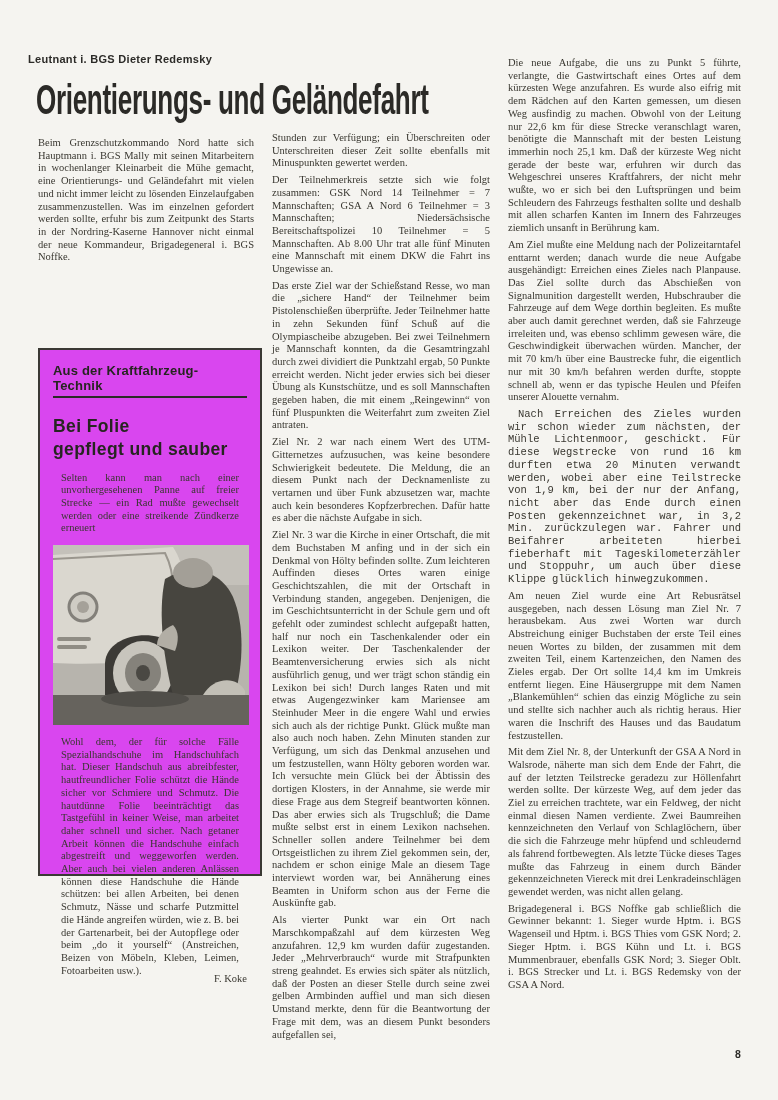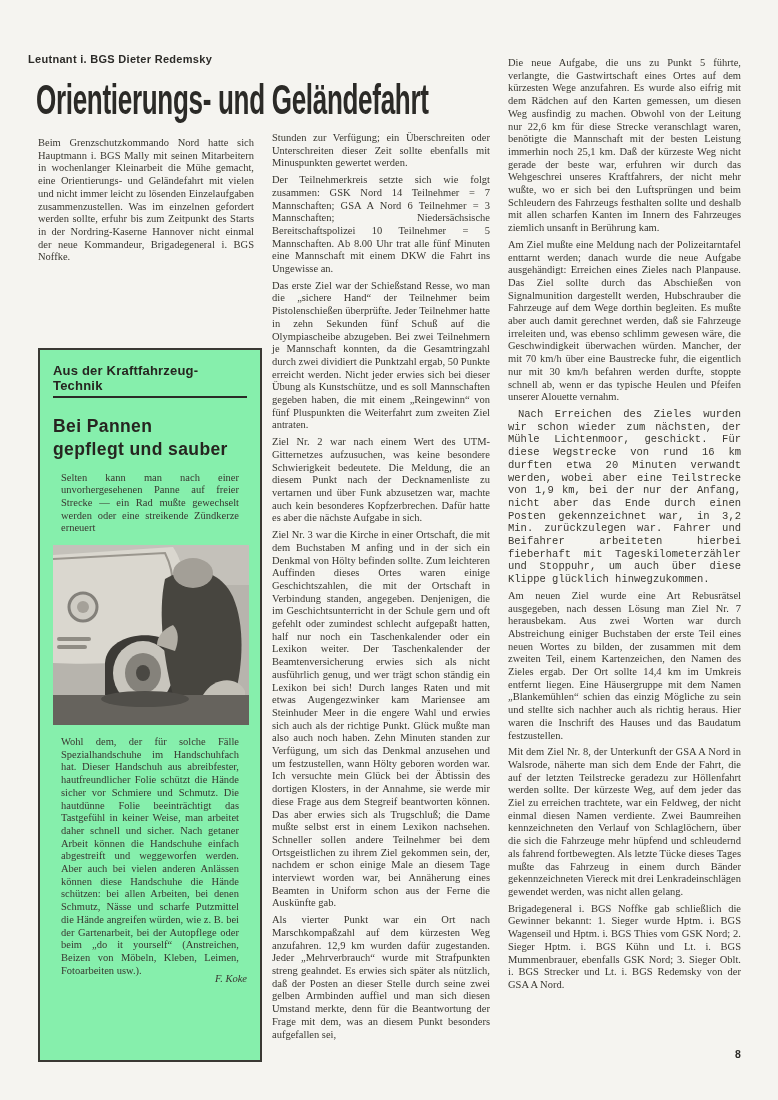--- a/index.html
+++ b/index.html
@@ -24,22 +24,22 @@
     position:absolute;text-align:justify;
     font-size:10.5px;line-height:12.7px;color:#393730;
   }
   .col p{margin:0 0 0 0;}
   .col p + p{margin-top:4px;}
   .col p.indent{text-indent:10px;font-family:Liberation Mono, monospace;}
   #col1{left:38px;top:137px;width:216px;}
   #col2{left:272px;top:132px;width:218px;}
   #col3{left:508px;top:57px;width:233px;}
   .techbox{
-    position:absolute;left:38px;top:348px;width:224px;height:714px;
-    border:2px solid #3a3934;background:#86efac;
+    position:absolute;left:38px;top:348px;width:224px;height:528px;
+    border:2px solid #3a3934;background:#d946ef;
     padding:13px 13px 10px 13px;box-sizing:border-box;
   }
   .kicker{
     font-family:"Liberation Sans","DejaVu Sans",sans-serif;
     font-weight:bold;font-size:13px;color:#262520;letter-spacing:.2px;
     display:inline-block;border-bottom:2px solid #2b2a27;padding-bottom:3px;
   }
   .boxtitle{
     margin-top:17px;
     font-family:"Liberation Sans","DejaVu Sans",sans-serif;
@@ -48,21 +48,21 @@
   }
   .boxtext{
     margin-top:11px;text-align:justify;
     font-size:10.5px;line-height:12.7px;color:#393730;
   }
   .boxtext p{margin:8px;}
   .photo{
     margin-top:10px;width:196px;height:180px;display:block;
   }
   .signature{
-    text-align:right;font-style:italic;font-size:10.5px;line-height:12.7px;
+    text-align:right;font-size:10.5px;line-height:12.7px;
     margin-top:-12.7px;color:#393730;
   }
   .pageno{
     position:absolute;left:735px;top:1048px;
     font-family:"Liberation Sans","DejaVu Sans",sans-serif;
     font-weight:bold;font-size:10.5px;color:#2c2b28;
   }
 </style>
 </head>
 <body>
@@ -71,21 +71,21 @@
 
   <div class="byline">Leutnant i. BGS Dieter Redemsky</div>
   <div class="headline">Orientierungs- und Geländefahrt</div>
 
   <div class="col" id="col1">
     <p>Beim Grenzschutzkommando Nord hatte sich Hauptmann i. BGS Mally mit seinen Mitarbeitern in wochenlanger Kleinarbeit die Mühe gemacht, eine Orientierungs- und Geländefahrt mit vielen und nicht immer leicht zu lösenden Einzelaufgaben zusammenzustellen. Was im einzelnen gefordert werden sollte, erfuhr bis zum Zeitpunkt des Starts in der Nordring-Kaserne Hannover nicht einmal der neue Kommandeur, Brigadegeneral i. BGS Noffke.</p>
   </div>
 
   <div class="techbox">
     <div class="kicker">Aus der Kraftfahrzeug-Technik</div>
-    <div class="boxtitle">Bei Pannen
+    <div class="boxtitle">Bei Folie
 gepflegt und sauber</div>
     <div class="boxtext">
       <p>Selten kann man nach einer unvorhergesehenen Panne auf freier Strecke — ein Rad mußte gewechselt werden oder eine streikende Zündkerze erneuert</p>
     </div>
 
     
     <svg class="photo" viewBox="0 0 196 180" xmlns="http://www.w3.org/2000/svg" role="img">
       <rect x="0" y="0" width="196" height="180" fill="#b7b4ad"></rect>
       <rect x="0" y="0" width="196" height="40" fill="#c4c1ba"></rect>
 

